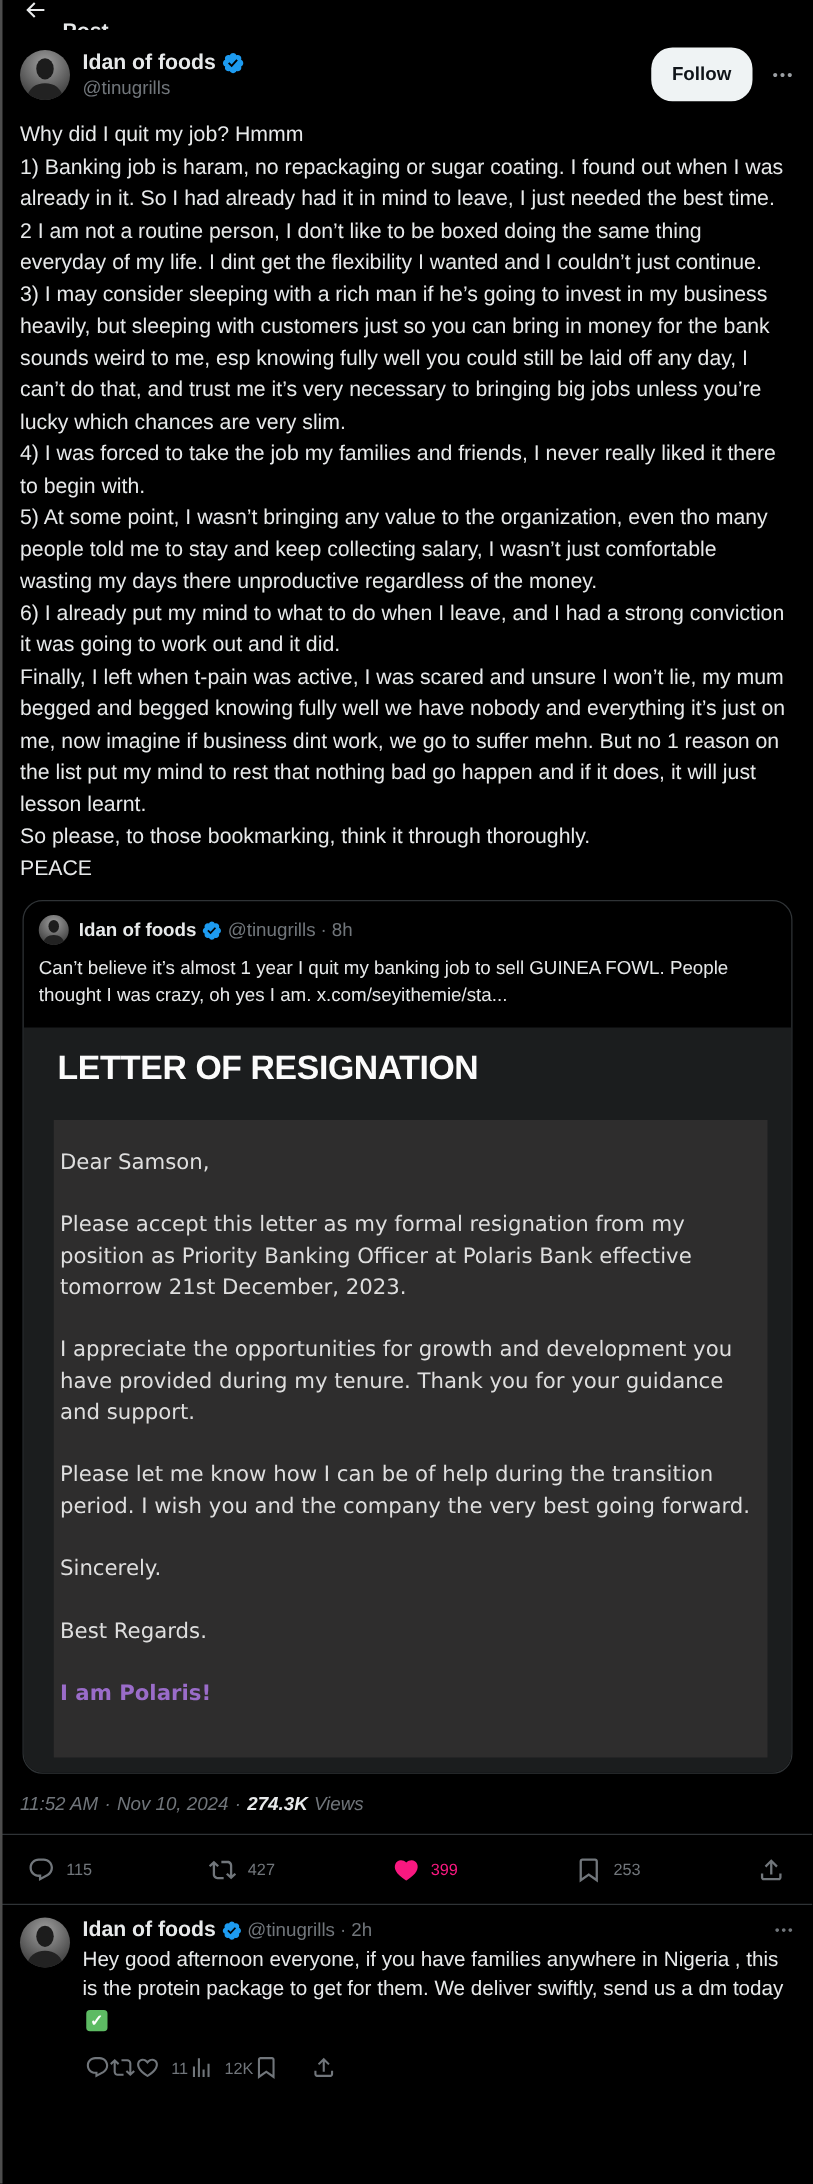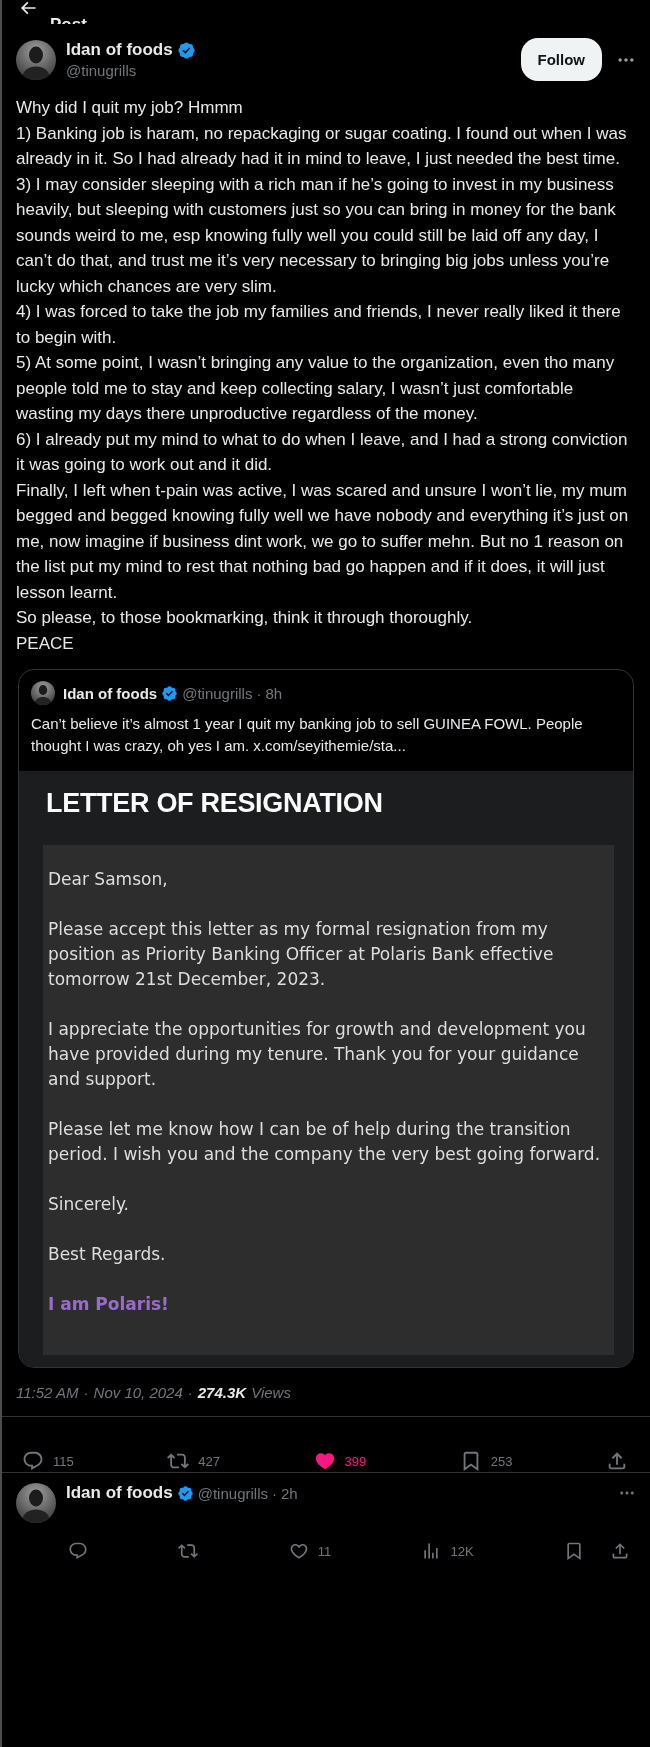--- a/index.html
+++ b/index.html
@@ -56,40 +56,40 @@
   .letter-paper .letter-par{margin:0 0 25px 0;white-space:pre-wrap;}
   .letter-highlights .letter-hl{margin:0 0 25px 0;font-weight:700;color:#9a6cc9;}
   .letter-highlights .letter-hl:last-child{margin-bottom:0;padding-bottom:38px;}
 
   
   .timestamp-row{padding:16px 16px 0 16px;font-size:15px;color:#71767b;display:flex;gap:5px;align-items:flex-start;font-style:italic;}
   .views-count{color:#e7e9ea;font-weight:700;}
 
   
   .divider{border-top:1px solid #2f3336;margin-top:15px;}
-  .action-bar{display:flex;justify-content:space-between;align-items:flex-end;height:55px;padding:0 22px 0 22px;}
+  .action-bar{display:flex;justify-content:space-between;align-items:center;height:55px;padding:0 22px 0 22px;}
   .action-group{display:flex;align-items:center;gap:9px;color:#71767b;font-size:13px;cursor:pointer;}
   .action-group svg{width:22px;height:22px;fill:#71767b;}
   .action-group.liked{color:#f91880;}
   .action-group.liked svg{fill:#f91880;}
 
   
   .reply-tweet{padding:10px 14px 0 16px;}
   .reply-top{display:flex;}
   .reply-main{margin-left:10px;flex:1 1 auto;min-width:0;}
   .reply-name-row{display:flex;align-items:center;gap:4px;}
   .reply-name{font-size:17px;font-weight:700;white-space:nowrap;}
   .reply-meta{font-size:15px;color:#71767b;white-space:nowrap;}
   .reply-more{width:18px;height:18px;margin-left:auto;flex:0 0 auto;cursor:pointer;}
   .reply-more svg{width:100%;height:100%;fill:#71767b;}
   .reply-text{font-size:16.5px;line-height:23px;color:#e7e9ea;margin-top:3px;}
   .check-emoji{display:inline-flex;width:17px;height:17px;background:#5dbb63;border-radius:3px;
     color:#fff;font-size:13px;font-weight:700;align-items:center;justify-content:center;
     vertical-align:-2px;margin-left:3px;}
-  .reply-action-bar{display:flex;justify-content:space-between;align-items:center;
+  .reply-action-bar{display:flex;align-items:center;
     margin:10px 0 0 52px;padding-right:6px;height:36px;}
   .reply-action-bar .action-group svg{width:20px;height:20px;}
   .right-pair{display:flex;align-items:center;gap:26px;}
 </style>
 </head>
 <body>
 
 <div class="edge-line"></div>
 
 <div class="topbar">
@@ -123,20 +123,21 @@
   <div class="more-btn">
     <svg viewBox="0 0 24 24">
         <path d="M3 12c0-1.1.9-2 2-2s2 .9 2 2-.9 2-2 2-2-.9-2-2zm9 2c1.1 0 2-.9 2-2s-.9-2-2-2-2 .9-2 2 .9 2 2 2zm7 0c1.1 0 2-.9 2-2s-.9-2-2-2-2 .9-2 2 .9 2 2 2z"></path>
       </svg>
   </div>
 </div>
 
 <div class="tweet-body">
     <div class="body-line">Why did I quit my job? Hmmm</div>
     <div class="body-line">1) Banking job is haram, no repackaging or sugar coating. I found out when I was already in it. So I had already had it in mind to leave, I just needed the best time.</div>
+    <div class="body-line">2 I am not a routine person, I don’t like to be boxed doing the same thing everyday of my life. I dint get the flexibility I wanted and I couldn’t just continue.</div>
     <div class="body-line">3) I may consider sleeping with a rich man if he’s going to invest in my business heavily, but sleeping with customers just so you can bring in money for the bank sounds weird to me, esp knowing fully well you could still be laid off any day, I can’t do that, and trust me it’s very necessary to bringing big jobs unless you’re lucky which chances are very slim.</div>
     <div class="body-line">4) I was forced to take the job my families and friends, I never really liked it there to begin with.</div>
     <div class="body-line">5) At some point, I wasn’t bringing any value to the organization, even tho many people told me to stay and keep collecting salary, I wasn’t just comfortable wasting my days there unproductive regardless of the money.</div>
     <div class="body-line">6) I already put my mind to what to do when I leave, and I had a strong conviction it was going to work out and it did.</div>
     <div class="body-line">Finally, I left when t-pain was active, I was scared and unsure I won’t lie, my mum begged and begged knowing fully well we have nobody and everything it’s just on me, now imagine if business dint work, we go to suffer mehn. But no 1 reason on the list put my mind to rest that nothing bad go happen and if it does, it will just lesson learnt.</div>
     <div class="body-line">So please, to those bookmarking, think it through thoroughly.</div>
     <div class="body-line">PEACE</div>
   </div>
 
 <div class="quote-card">
@@ -242,20 +243,21 @@
         </span>
         <span class="reply-meta">@tinugrills</span>
         <span class="reply-meta">·</span>
         <span class="reply-meta">2h</span>
         <span class="reply-more">
           <svg viewBox="0 0 24 24">
               <path d="M3 12c0-1.1.9-2 2-2s2 .9 2 2-.9 2-2 2-2-.9-2-2zm9 2c1.1 0 2-.9 2-2s-.9-2-2-2-2 .9-2 2 .9 2 2 2zm7 0c1.1 0 2-.9 2-2s-.9-2-2-2-2 .9-2 2 .9 2 2 2z"></path>
             </svg>
         </span>
       </div>
+      <div class="reply-text"><span>Hey good afternoon everyone, if you have families anywhere in Nigeria , this is the protein package to get for them. We deliver swiftly, send us a dm today</span><span class="check-emoji">✓</span></div>
     </div>
   </div>
   <div class="reply-action-bar">
     <div class="action-group">
       <svg viewBox="0 0 24 24">
           <path d="M1.751 10c0-4.42 3.584-8 8.005-8h4.366c4.49 0 8.129 3.64 8.129 8.13 0 2.96-1.607 5.68-4.196 7.11l-8.054 4.46v-3.69h-.067c-4.49.1-8.183-3.51-8.183-8.01zm8.005-6c-3.317 0-6.005 2.69-6.005 6 0 3.37 2.77 6.08 6.138 6.01l.351-.01h1.761v2.3l5.087-2.81c1.951-1.08 3.163-3.13 3.163-5.36 0-3.39-2.744-6.13-6.129-6.13H9.756z"></path>
         </svg>
     </div>
     <div class="action-group">
       <svg viewBox="0 0 24 24">

